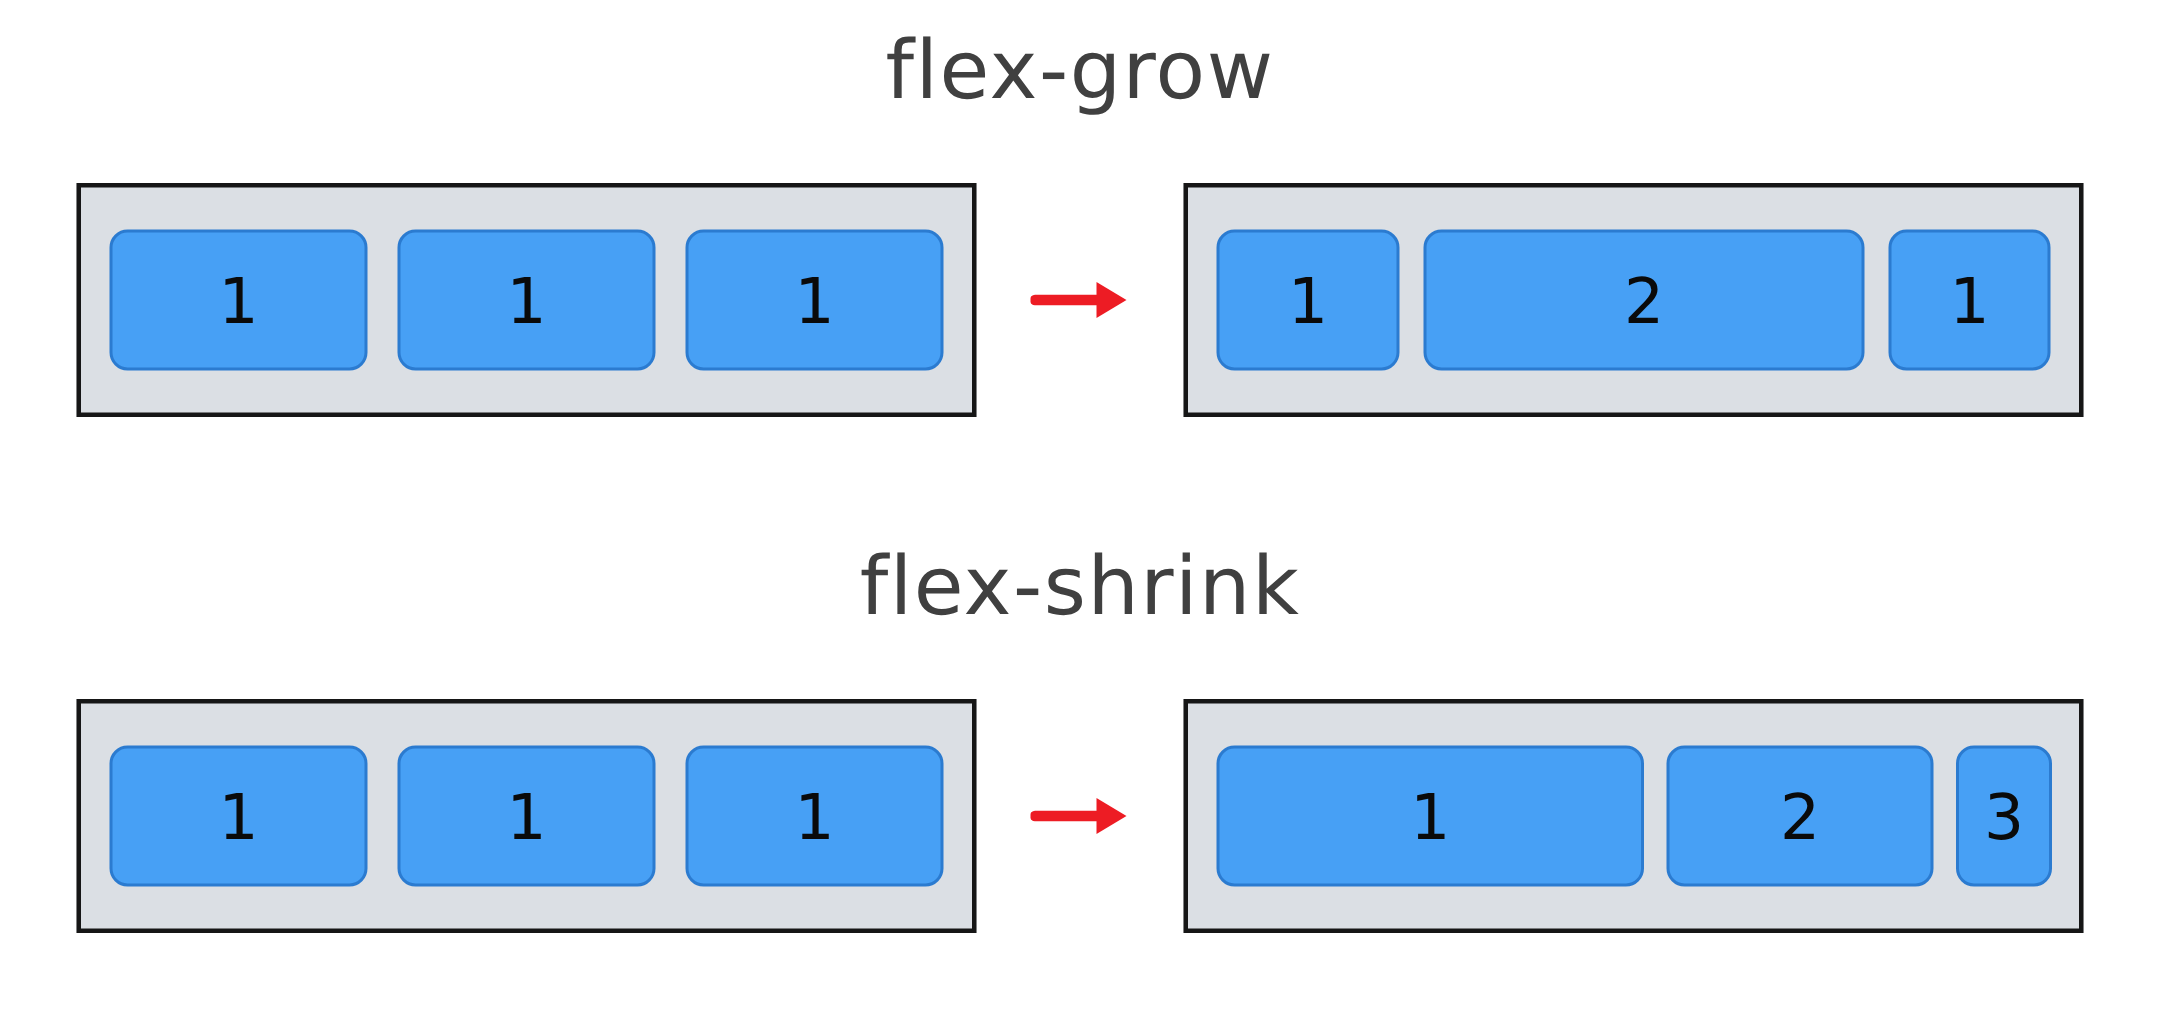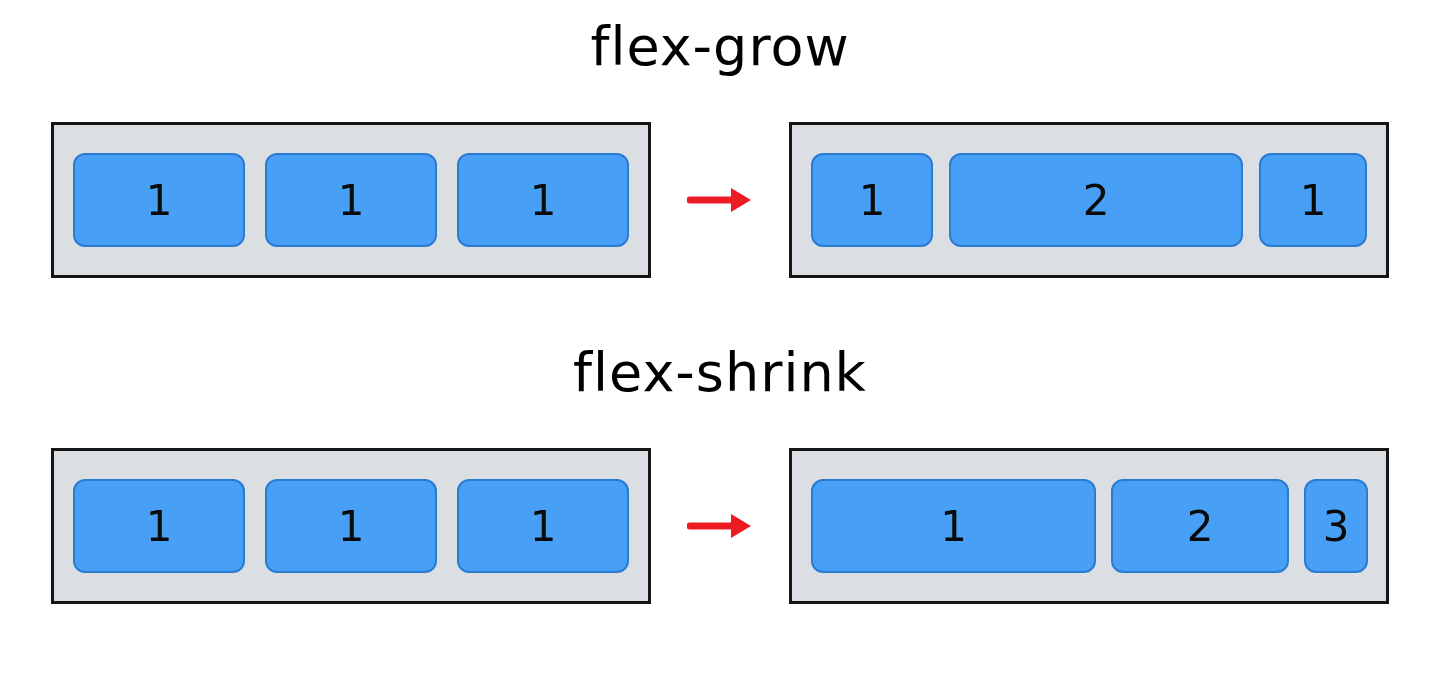--- a/index.html
+++ b/index.html
@@ -9,29 +9,29 @@
   .page {
     position: relative;
     width: 1440px;
     height: 690px;
     background: #ffffff;
     overflow: hidden;
   }
 
   .title {
     text-align: center;
-    color: #000000;
+    color: #404040;
     font-size: 54px;
     font-weight: 500;
     line-height: 1.3;
     letter-spacing: 1px;
   }
 
   .section-grow .title { padding-top: 12px; }
-  .section-shrink .title { padding-top: 60px; }
+  .section-shrink .title { padding-top: 78px; }
 
   .row {
     display: flex;
     align-items: center;
     justify-content: center;
     margin-top: 40px;
   }
 
   .container {
     width: 600px;

